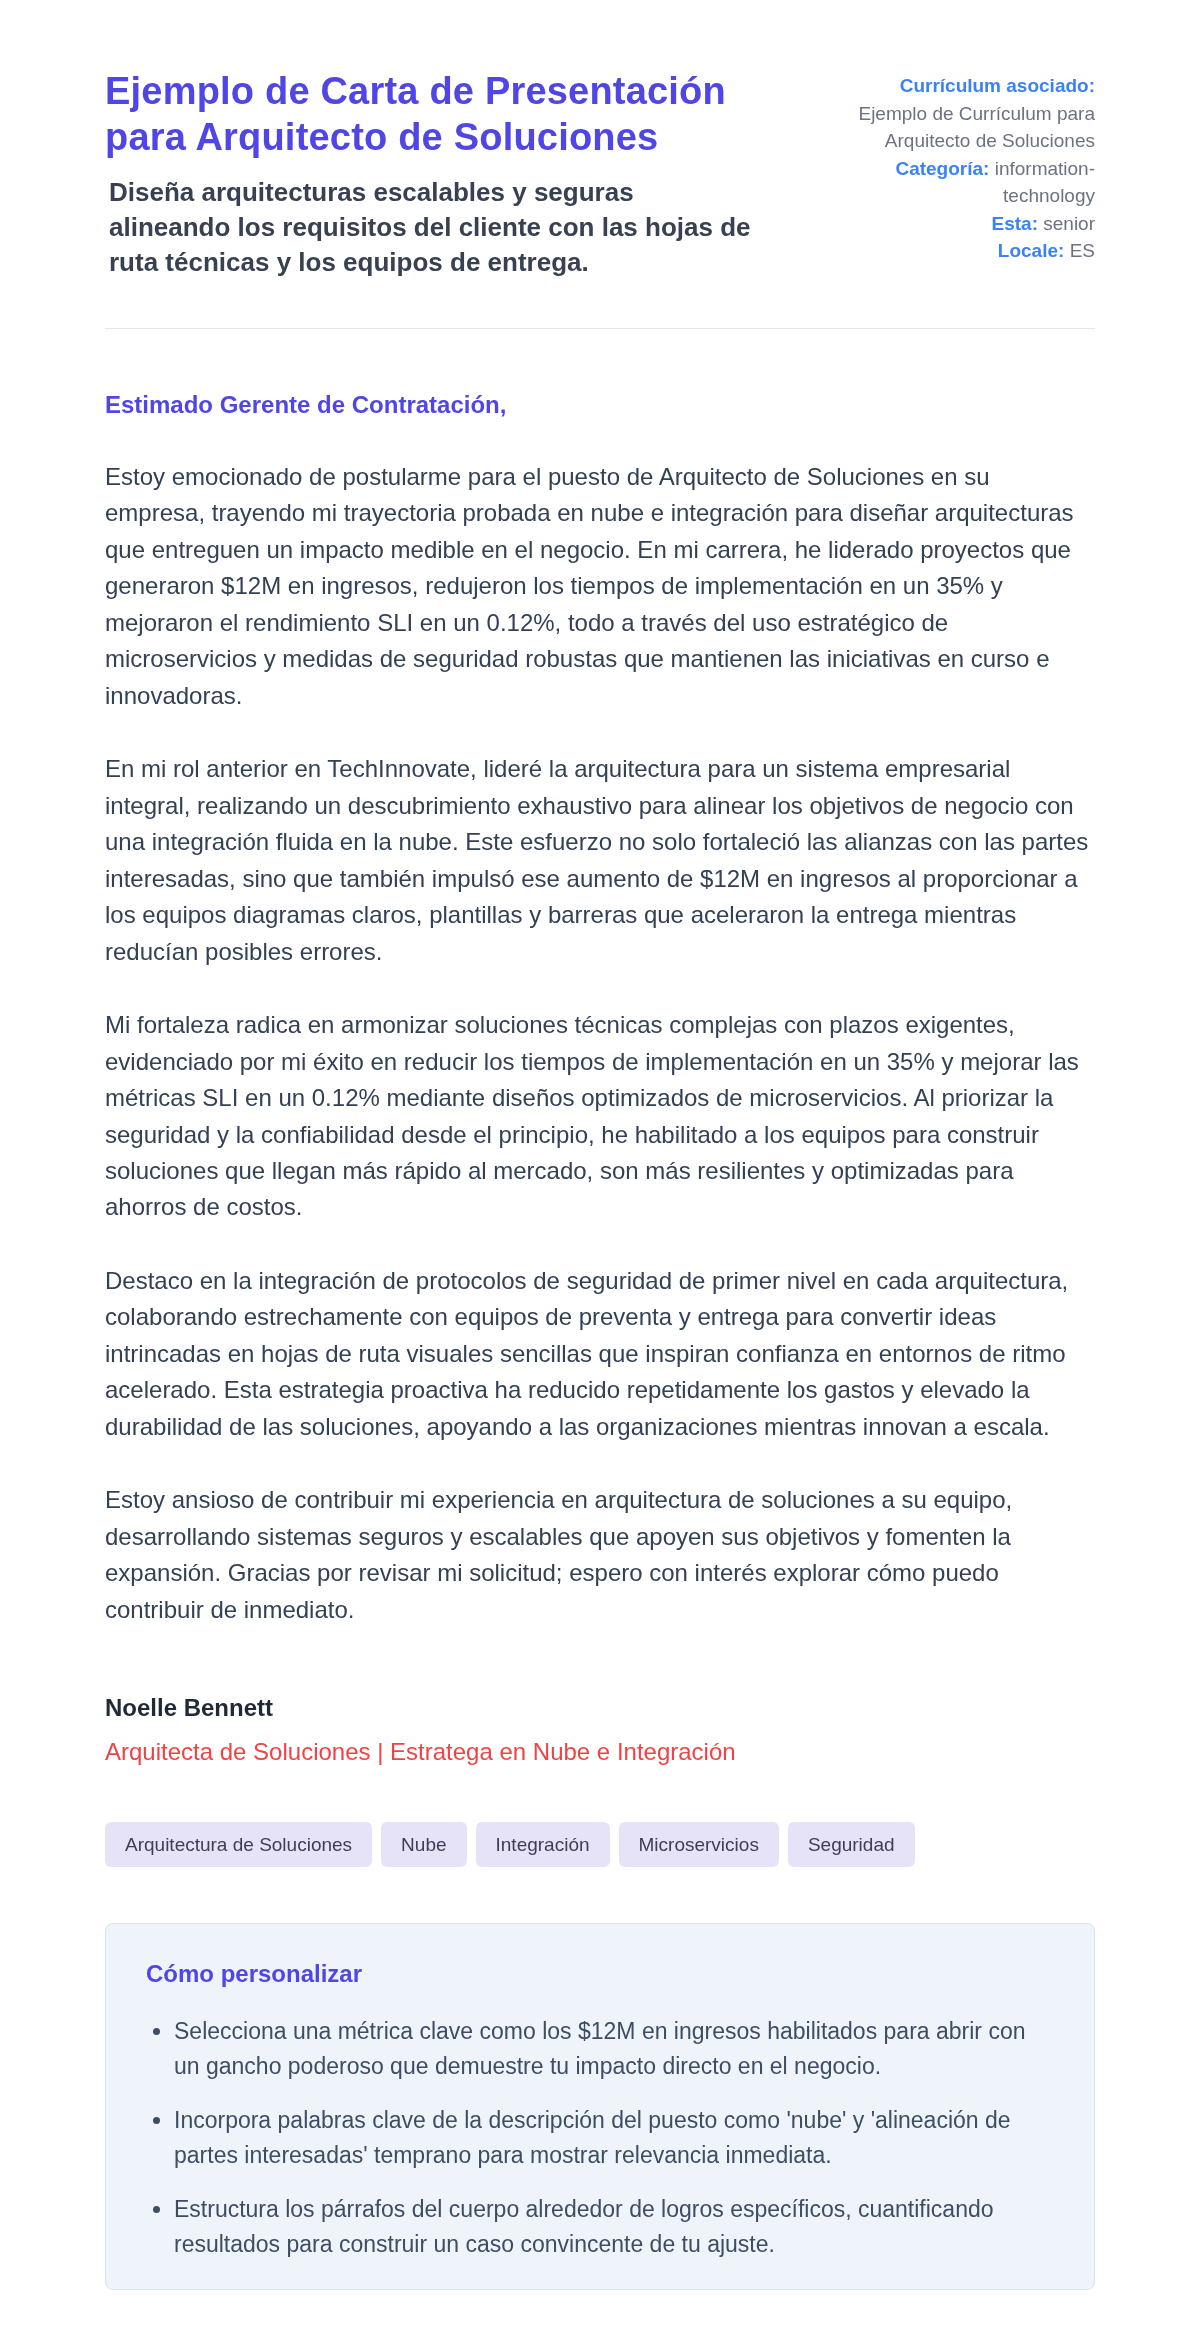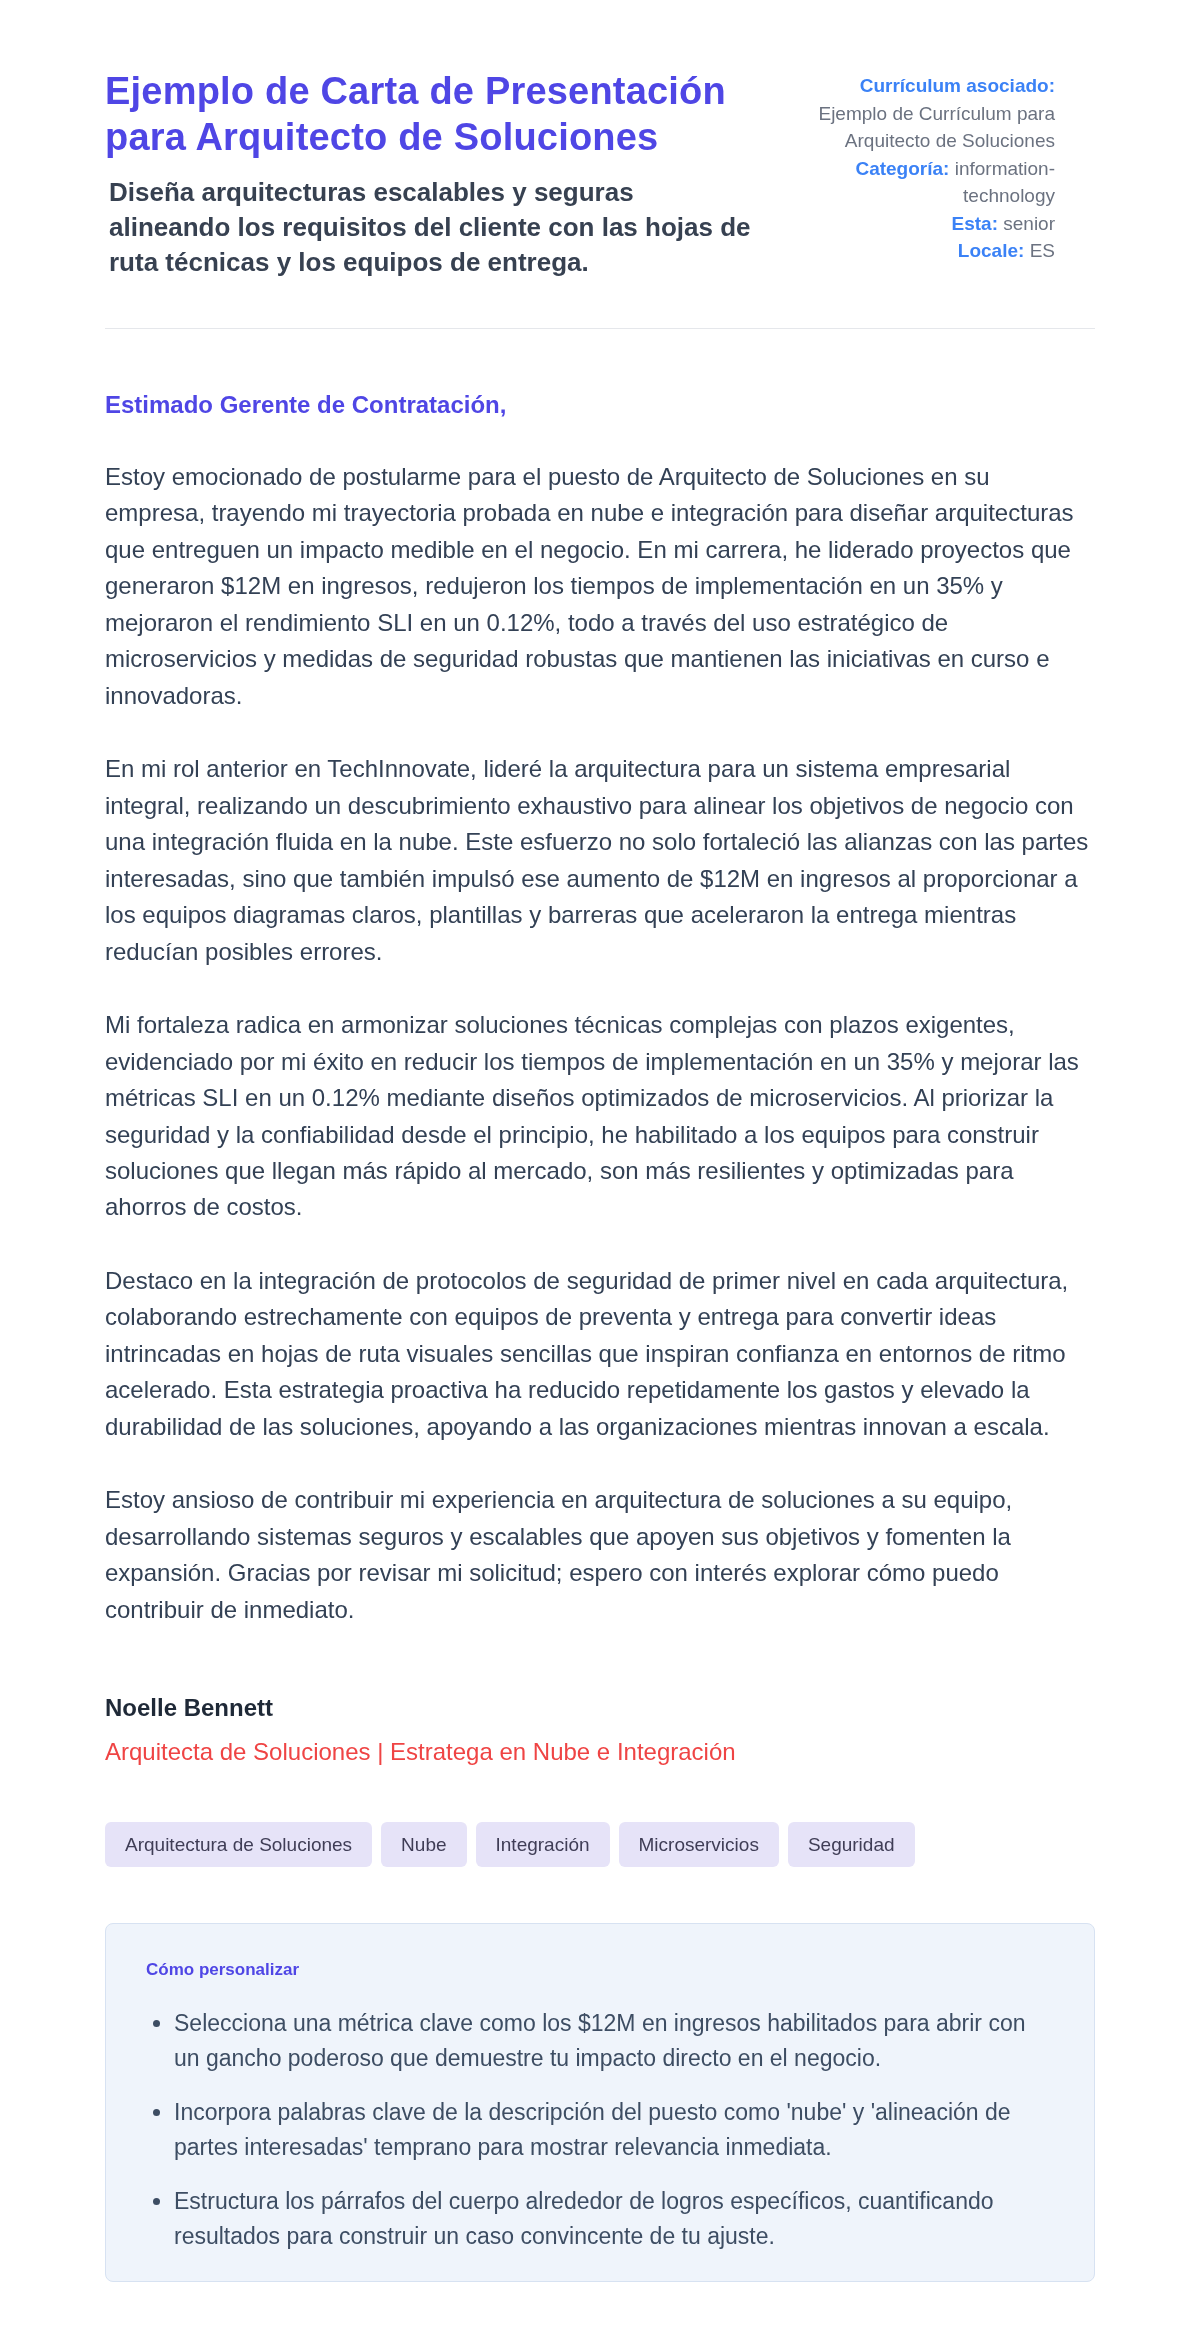--- a/index.html
+++ b/index.html
@@ -17,21 +17,21 @@
   .page{
     width:1200px;
     min-height:2344px;
     margin:0 auto;
     padding:68px 105px 56px;
     background:#ffffff;
   }
   
   .header{
     display:flex;
-    justify-content:flex-start;
+    justify-content:space-between;
     align-items:flex-start;
     gap:40px;
   }
   .header-left{max-width:655px;}
   .page-title{
     margin:0 0 14px;
     font-size:38px;
     line-height:1.22;
     font-weight:700;
     color:var(--accent);
@@ -106,21 +106,21 @@
   
   .tips{
     margin-top:56px;
     background:var(--panel_bg);
     border:1px solid var(--panel_border);
     border-radius:8px;
     padding:36px 40px 26px;
   }
   .tips-title{
     margin:0 0 26px;
-    font-size:17px;
+    font-size:24px;
     font-weight:700;
     color:var(--accent);
   }
   .tips-list{
     margin:0;
     padding-left:28px;
   }
   .tips-list .tip{
     font-size:23px;
     line-height:1.5;

